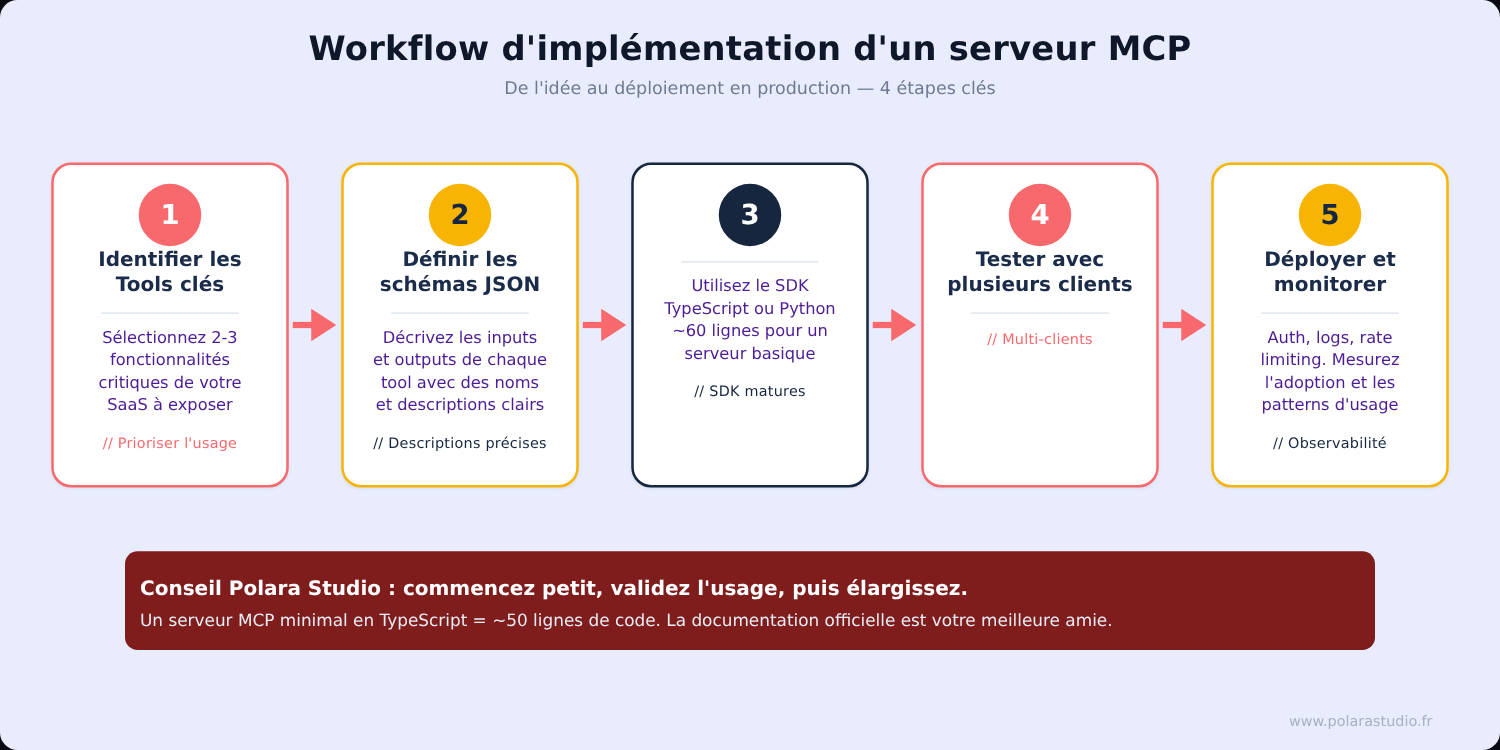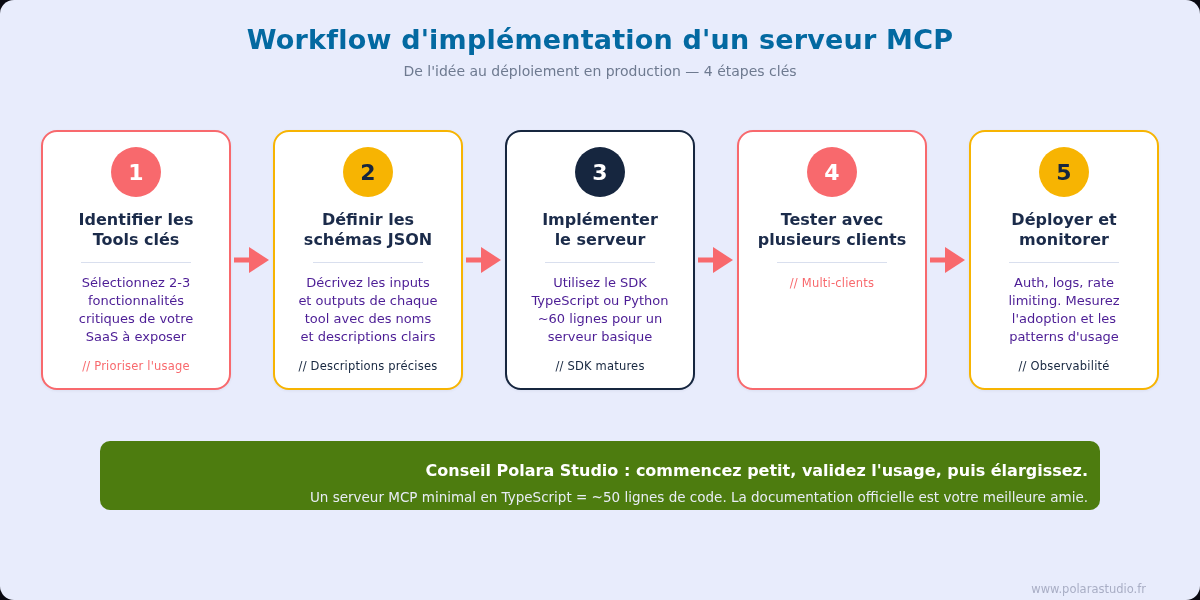--- a/index.html
+++ b/index.html
@@ -12,21 +12,21 @@
     height: 600px;
     background: #E8ECFC;
     border-radius: 14px;
     overflow: hidden;
   }
 
   .header { padding-top: 24px; text-align: center; }
   .page-title {
     font-size: 27px;
     font-weight: bold;
-    color: #0369a1;
+    color: #0f172a;
     letter-spacing: 0.2px;
     line-height: 32px;
   }
   .page-subtitle {
     margin-top: 6px;
     font-size: 14px;
     color: #6E7A90;
     line-height: 18px;
   }
 
@@ -55,21 +55,21 @@
     background: var(--num-bg);
     color: var(--num-fg);
     display: flex;
     align-items: center;
     justify-content: center;
     font-size: 22px;
     font-weight: bold;
     margin: 0 auto;
   }
   .card-title {
-    margin-top: 13px;
+    margin-top: 1px;
     font-size: 16px;
     font-weight: bold;
     color: #1B2B4A;
     line-height: 20px;
     white-space: pre-line;
   }
   .divider {
     width: 110px;
     height: 1px;
     background: #D9DFEE;
@@ -95,42 +95,42 @@
     display: flex;
     align-items: center;
     justify-content: center;
     flex: 0 0 auto;
   }
   .arrow-cell svg { display: block; }
 
   .banner {
     width: 1000px;
     margin: 51px auto 0;
-    background: #4d7c0f;
+    background: #7f1d1d;
     border-radius: 10px;
-    text-align: right;
-    padding: 20px 12px 4px;
+    text-align: left;
+    padding: 20px 12px 14px;
   }
   .banner-title {
     color: #FFFFFF;
     font-weight: bold;
     font-size: 16px;
     line-height: 19px;
   }
   .banner-subtitle {
     margin-top: 9px;
     color: #E8ECF5;
     font-size: 13.5px;
     line-height: 17px;
   }
 
   .watermark {
     position: absolute;
     right: 54px;
-    bottom: 4px;
+    bottom: 16px;
     font-size: 11.5px;
     color: #A9AEC5;
   }
 </style>
 </head>
 <body>
 
 <div class="canvas">
 
   <div class="header">
@@ -173,22 +173,20 @@
 
     <div class="arrow-cell">
       <svg width="36" height="28" viewBox="0 0 36 28" fill="currentColor" style="color: rgb(248, 105, 109);">
         <rect x="0" y="11.5" width="16" height="5"></rect>
         <polygon points="15,1 15,27 35,14"></polygon>
       </svg>
     </div>
 
     <div class="card" data-card="2" style="--accent: #16263F; --num-bg: #16263F; --num-fg: #FFFFFF; --tag-color: #16263F;">
       <div class="badge">3</div>
-      <div class="card-title">Implémenter
-le serveur</div>
       <div class="divider"></div>
       <div class="card-desc">Utilisez le SDK
 TypeScript ou Python
 ~60 lignes pour un
 serveur basique</div>
       <div class="card-tag">// SDK matures</div>
     </div>
 
     <div class="arrow-cell">
       <svg width="36" height="28" viewBox="0 0 36 28" fill="currentColor" style="color: rgb(248, 105, 109);">

